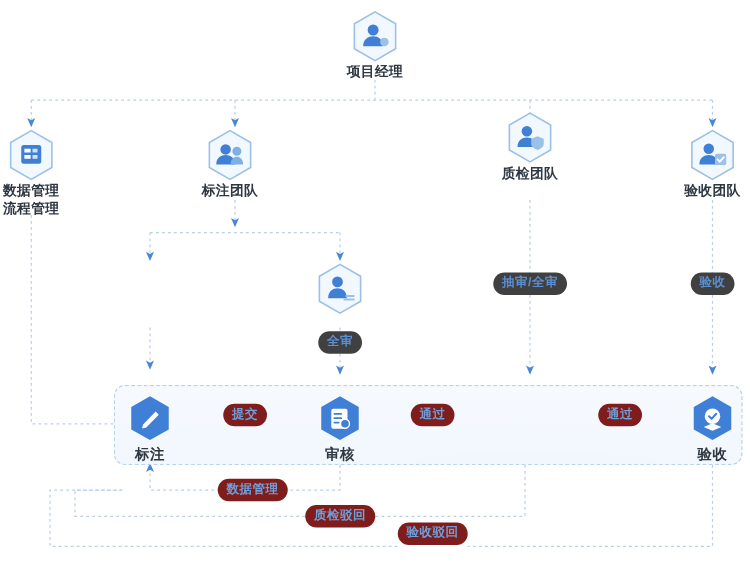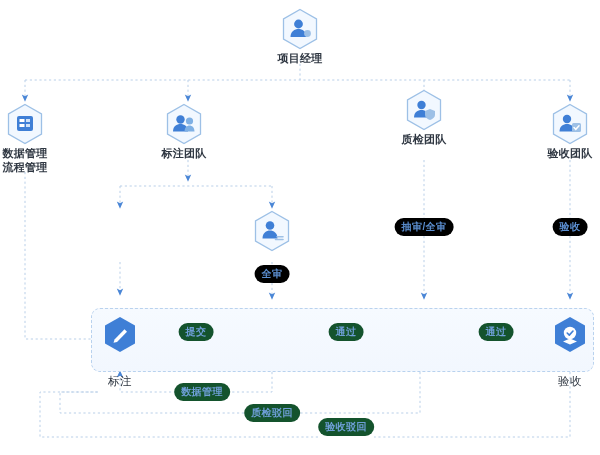--- a/index.html
+++ b/index.html
@@ -16,33 +16,33 @@
   .node{position:absolute;transform:translateX(-50%);text-align:center;width:140px;}
   .hexwrap{display:flex;justify-content:center;align-items:center;height:38px;}
   .nlabel{
     font-size:11px;color:#3a4250;line-height:14px;margin-top:3px;
     font-weight:600;letter-spacing:.3px;white-space:pre-line;
   }
   .nlabel.dark{color:#2f3742;}
 
   .pill{
     position:absolute;transform:translate(-50%,-50%);
-    background:#14532d;color:#6f9fd8;
+    background:#7f1d1d;color:#6f9fd8;
     font-size:10px;line-height:1;padding:4px 7px;border-radius:9px;
     white-space:nowrap;letter-spacing:.4px;font-weight:600;
   }
-  .pill.strong{color:#5b8ed0;background:#000000;}
+  .pill.strong{color:#5b8ed0;background:#404040;}
 
   .flowbox{
     position:absolute;left:91px;top:308px;width:501px;height:62px;
     border:1px dashed #b9d2ee;border-radius:9px;
     background:linear-gradient(180deg,#f6faff 0%,#f2f7fe 100%);
   }
   .fnode{position:absolute;transform:translateX(-50%);text-align:center;width:90px;}
-  .flabel{font-size:11.5px;color:#2f3742;font-weight:400;margin-top:20px;letter-spacing:.5px;}
+  .flabel{font-size:11.5px;color:#2f3742;font-weight:700;margin-top:2px;letter-spacing:.5px;}
 </style>
 </head>
 <body>
 
 <div id="stage">
 
   <svg class="layer" viewBox="0 0 600 455">
     <defs>
       <marker id="arw" markerWidth="9" markerHeight="9" refX="4.2" refY="4" orient="auto">
         <path d="M0.6,0.8 L8,4 L0.6,7.2 L2.4,4 Z" fill="#4a86d6"></path>
@@ -184,20 +184,31 @@
   <div class="fnode" style="left:120px;top:316px">
     <div class="hexwrap">
       <svg width="34" height="38" viewBox="0 0 34 38">
         <path d="M17,1 L32,9.5 L32,27.5 L17,36 L2,27.5 L2,9.5 Z" fill="#3f7fd6"></path>
         <path d="M11.5,23.5 L21.5,13.2 L24,15.7 L14,26 L10.5,26.8 Z" fill="#ffffff"></path>
       </svg>
     </div>
     <div class="flabel">标注</div>
   </div>
 
+  <div class="fnode" style="left:272px;top:316px">
+    <div class="hexwrap">
+      <svg width="34" height="38" viewBox="0 0 34 38">
+        <path d="M17,1 L32,9.5 L32,27.5 L17,36 L2,27.5 L2,9.5 Z" fill="#3f7fd6"></path>
+        <rect x="10" y="11" width="13" height="16" rx="1.6" fill="#ffffff"></rect>
+        <path d="M12.5,15 L18,15 M12.5,18.5 L18,18.5 M12.5,22 L16,22" stroke="#3f7fd6" stroke-width="1.4" stroke-linecap="round"></path>
+        <circle cx="21" cy="23" r="3.6" fill="#3f7fd6" stroke="#ffffff" stroke-width="1.1"></circle>
+      </svg>
+    </div>
+    <div class="flabel">审核</div>
+  </div>
 
 
   <div class="fnode" style="left:570px;top:316px">
     <div class="hexwrap">
       <svg width="34" height="38" viewBox="0 0 34 38">
         <path d="M17,1 L32,9.5 L32,27.5 L17,36 L2,27.5 L2,9.5 Z" fill="#3f7fd6"></path>
         <circle cx="17" cy="17" r="6.2" fill="#ffffff"></circle>
         <path d="M14.2,17 L16.3,19.1 L20,15" stroke="#3f7fd6" stroke-width="1.6" fill="none" stroke-linecap="round" stroke-linejoin="round"></path>
         <path d="M10,25.5 L17,22.5 L24,25.5 L17,28.6 Z" fill="#ffffff"></path>
       </svg>

